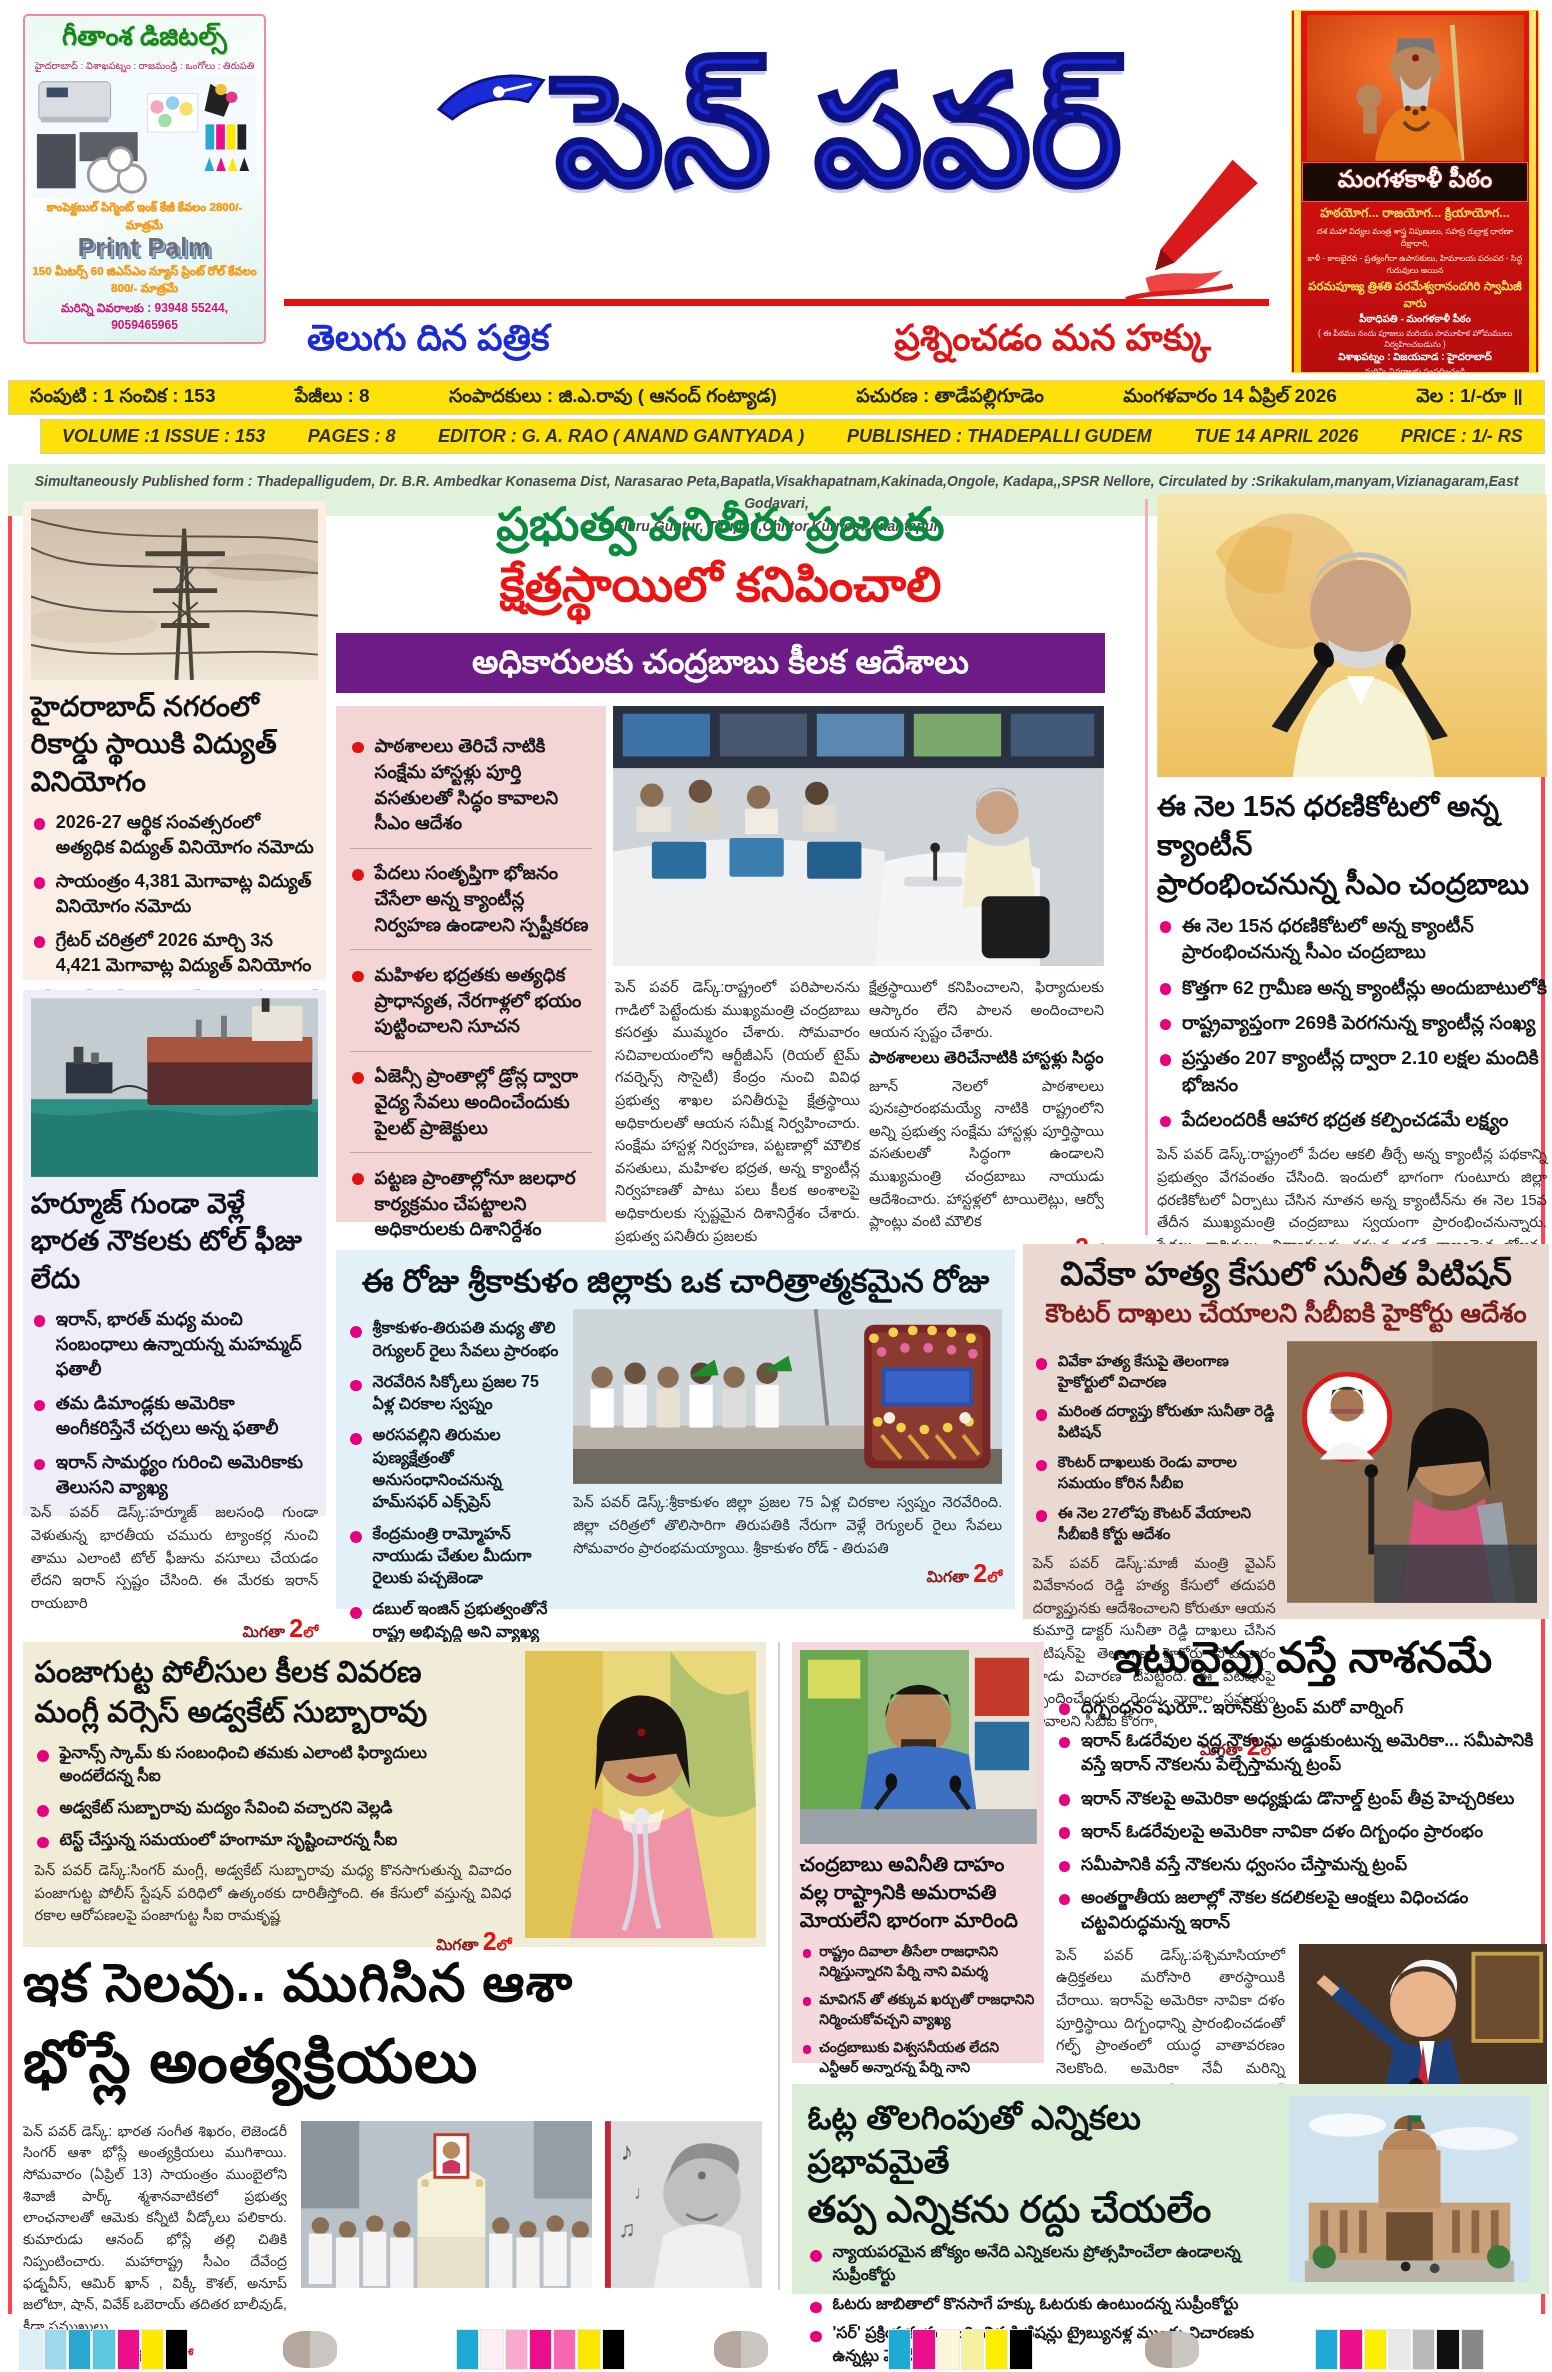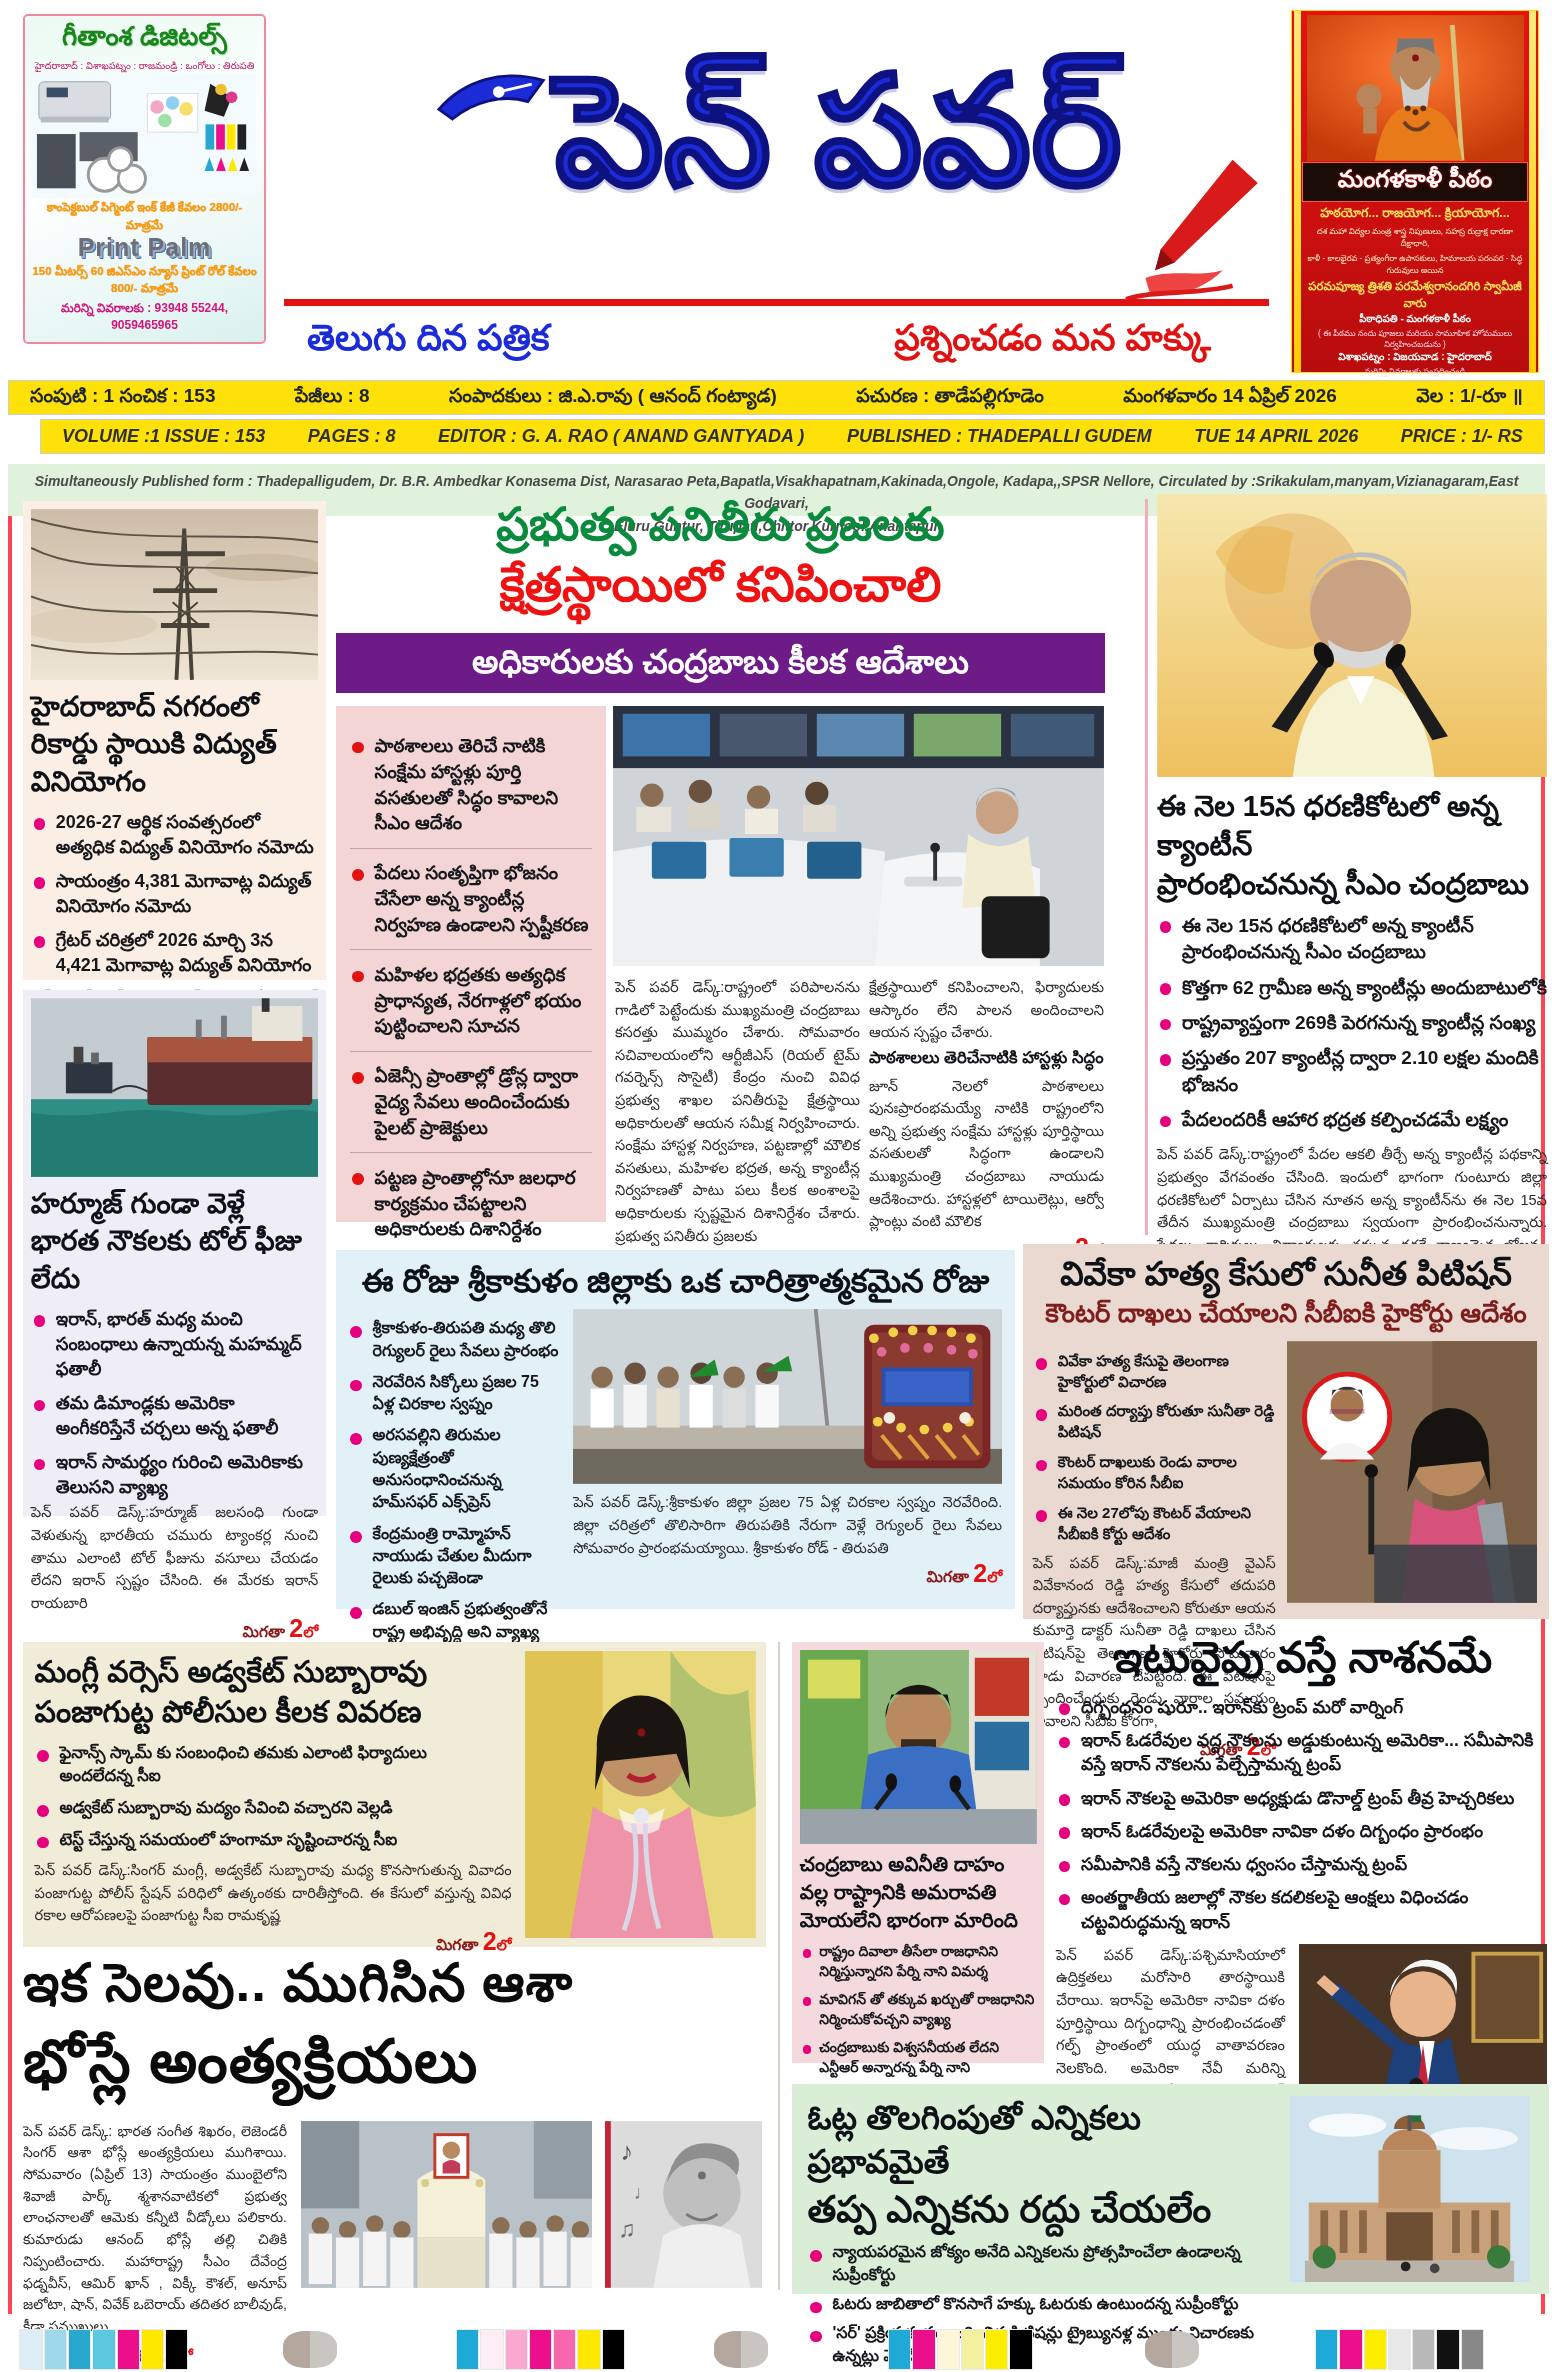--- a/index.html
+++ b/index.html
@@ -455,22 +455,22 @@
         <circle cx="62" cy="78" r="44" fill="#fff" stroke="#d81a1a" stroke-width="5"></circle>
         <circle cx="62" cy="66" r="17" fill="#a87850"></circle>
         <path d="M45,62 a17,15 0 0 1 34,0 l-2,-12 h-30 z" fill="#333"></path>
         <path d="M34,122 q28,-34 56,0 z" fill="#f4f4f4"></path>
         <rect x="44" y="70" width="36" height="5" fill="#715" opacity=".35"></rect>
       </svg>
     </div>
   </div>
 
   <div class="abs a-mangli box">
+    <div class="hl" style="width:466px">పంజాగుట్ట పోలీసుల కీలక వివరణ</div>
     <div class="hl" style="width:466px">మంగ్లీ వర్సెస్ అడ్వకేట్ సుబ్బారావు</div>
-    <div class="hl" style="width:466px">పంజాగుట్ట పోలీసుల కీలక వివరణ</div>
     <ul class="bl" style="width:466px">
       <li>ఫైనాన్స్ స్కామ్ కు సంబంధించి తమకు ఎలాంటి ఫిర్యాదులు అందలేదన్న సీఐ</li>
       <li>అడ్వకేట్ సుబ్బారావు మద్యం సేవించి వచ్చారని వెల్లడి</li>
       <li>టెస్ట్ చేస్తున్న సమయంలో హంగామా సృష్టించారన్న సీఐ</li>
     </ul>
     <div class="body" style="width:477px;margin-top:7.8px">పెన్ పవర్ డెస్క్:సింగర్ మంగ్లీ, అడ్వకేట్ సుబ్బారావు మధ్య కొనసాగుతున్న వివాదం పంజాగుట్ట పోలీస్ స్టేషన్ పరిధిలో ఉత్కంఠకు దారితీస్తోంది. ఈ కేసులో వస్తున్న వివిధ రకాల ఆరోపణలపై పంజాగుట్ట సీఐ రామకృష్ణ</div>
     <div class="more" style="width:477px"><span>మిగతా </span><span class="pg">2</span><span class="sfx">లో</span></div>
     <svg class="photo abs" style="right:9.7px;top:8.7px" width="231" height="287" viewBox="0 0 238 296">
       <rect width="238" height="296" fill="#e8d87a"></rect>
       <path d="M0,0 h80 v296 h-80 z" fill="#d8b83c" opacity=".6"></path>

